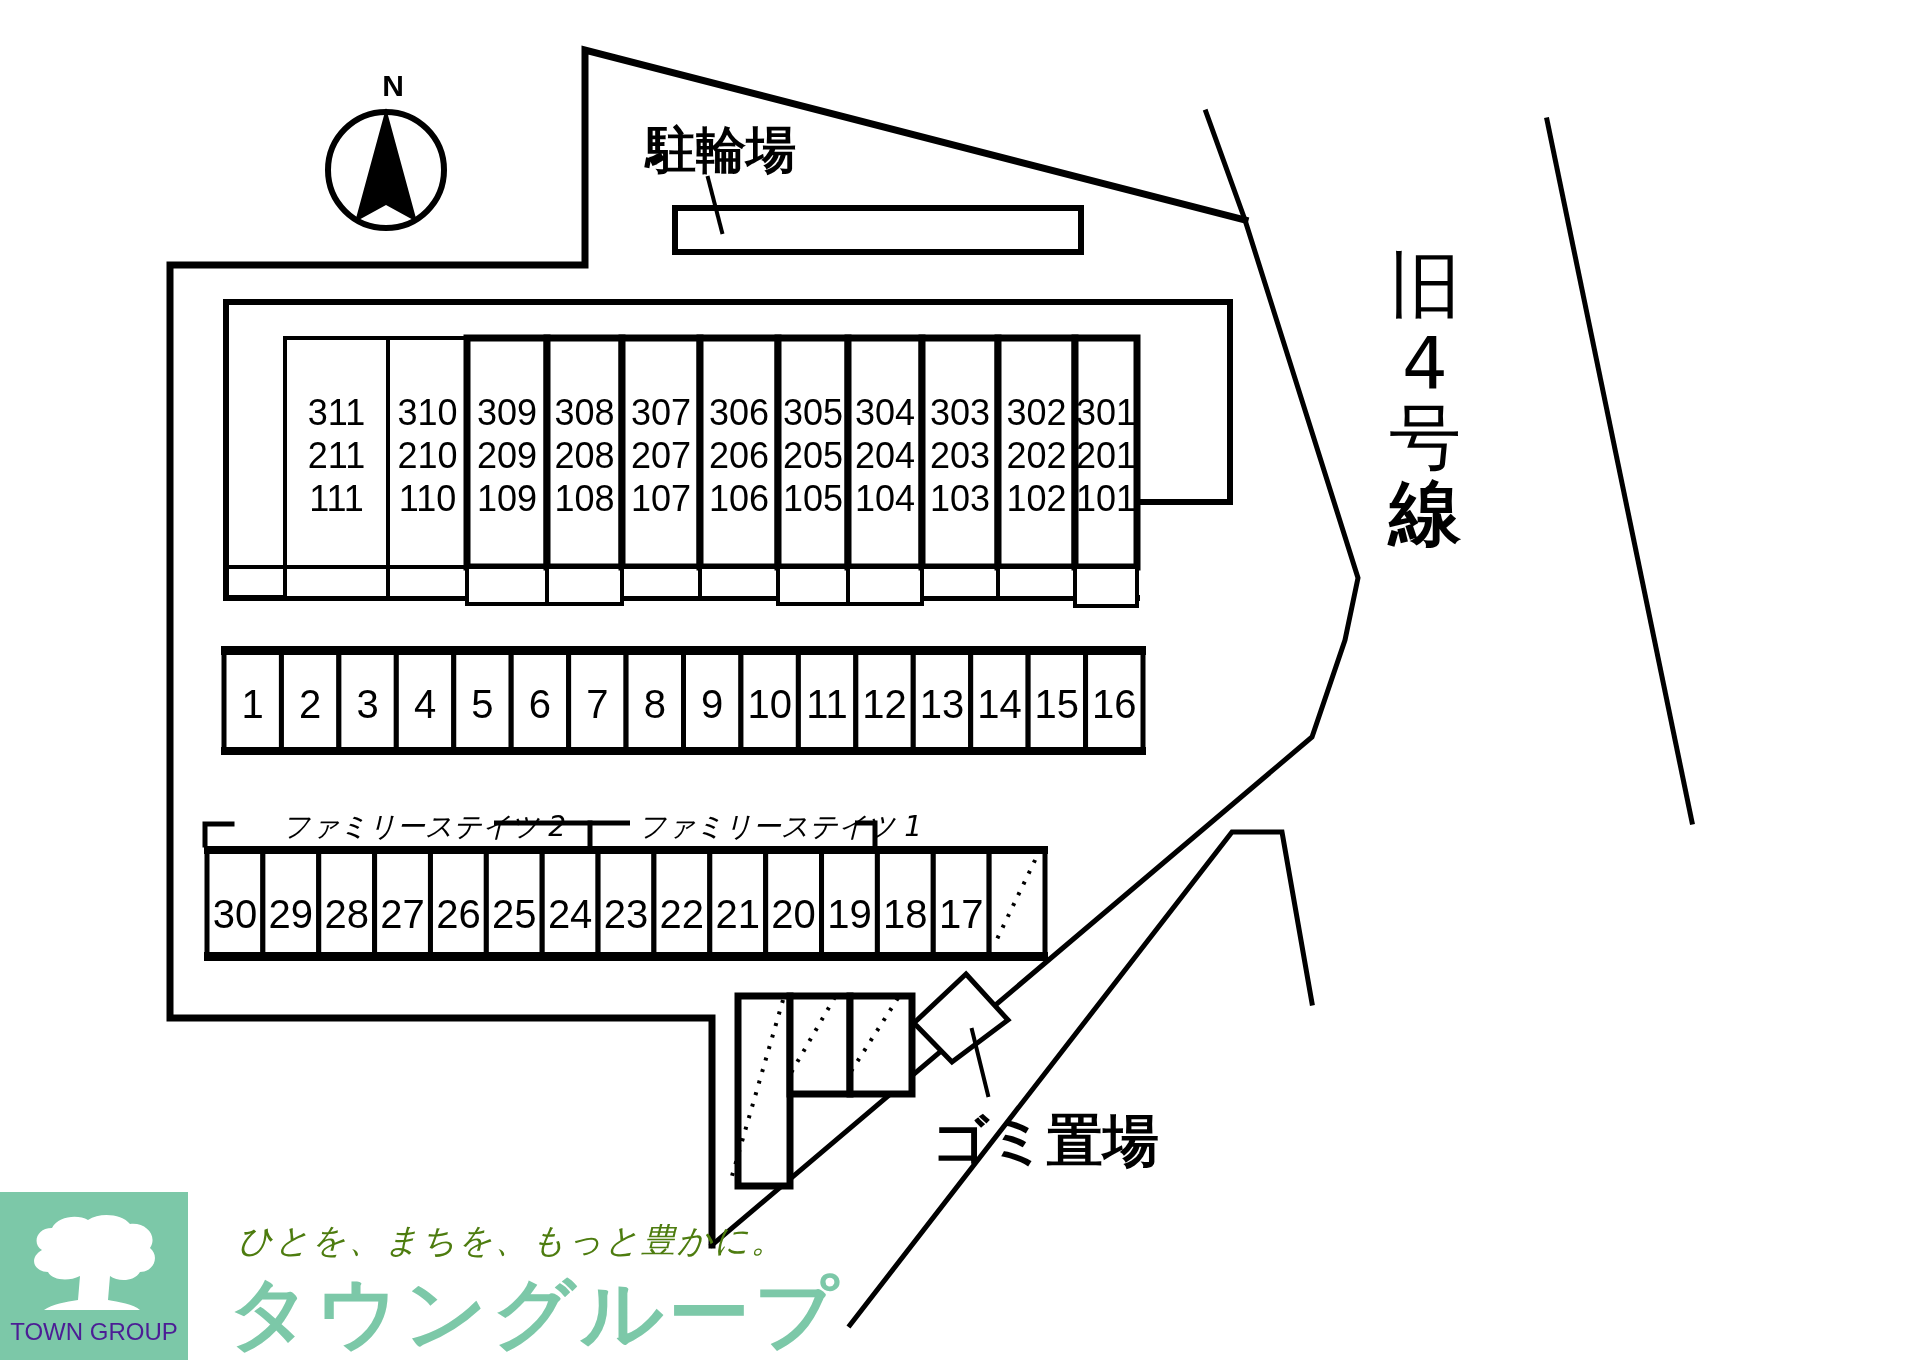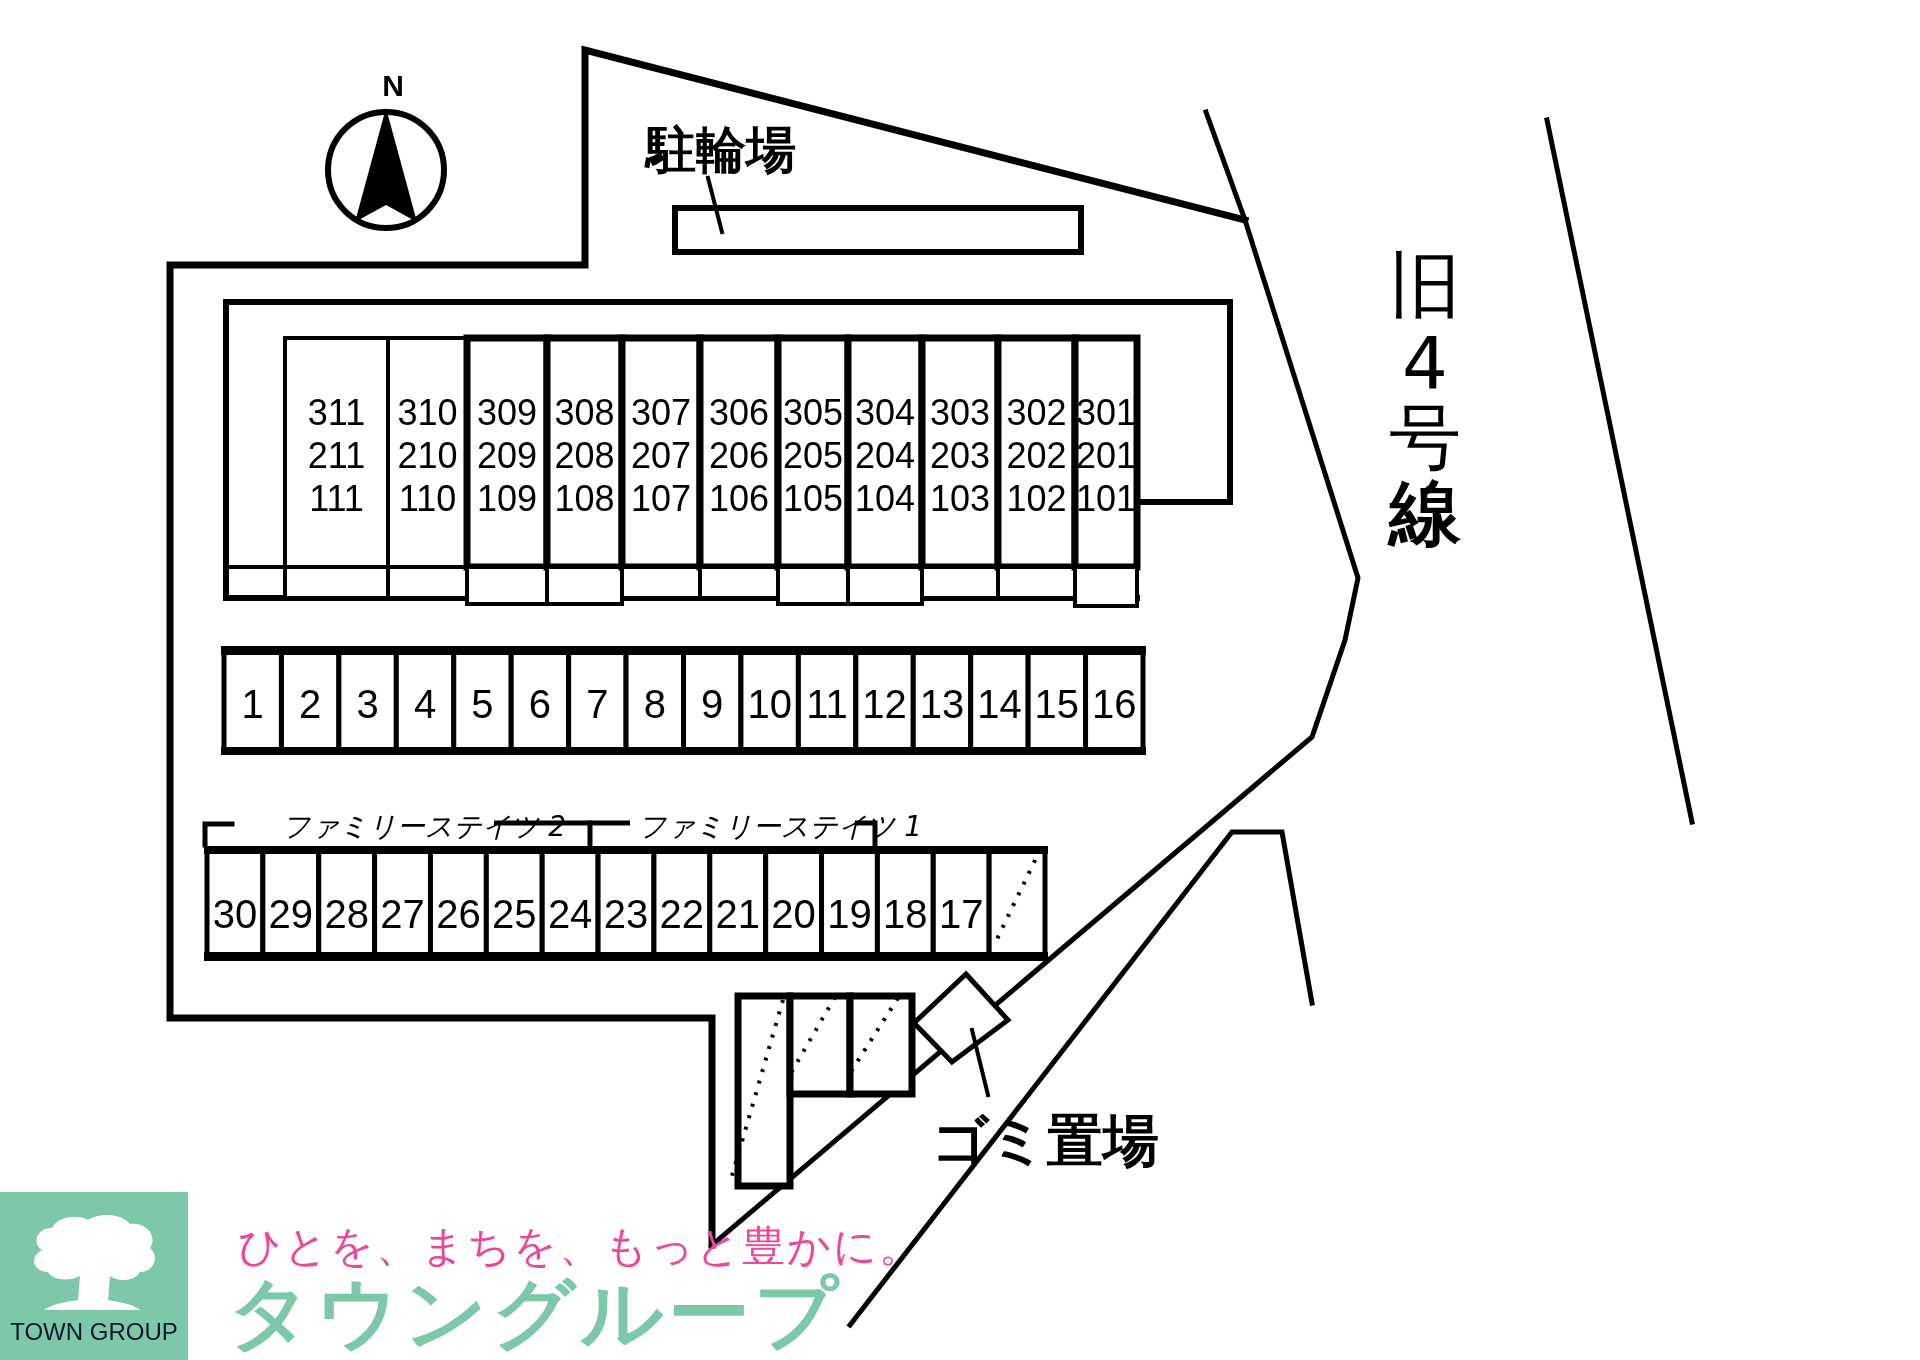--- a/index.html
+++ b/index.html
@@ -5,23 +5,23 @@
   html, body { margin:0; padding:0; background:#ffffff; }
   body { width:1920px; height:1360px; position:relative; overflow:hidden; font-family:"DejaVu Sans", sans-serif; }
   svg#plan { position:absolute; left:0; top:0; width:1920px; height:1360px; }
   .ln { stroke:#000; fill:none; stroke-linecap:square; }
   .box { stroke:#000; fill:#fff; }
   .unit-txt { font-family:"Liberation Sans", sans-serif; font-size:36px; fill:#000; text-anchor:middle; }
   .park-txt { font-family:"Liberation Sans", sans-serif; font-size:40px; fill:#000; text-anchor:middle; }
   .jp { font-family:"DejaVu Sans", sans-serif; fill:#000; }
   .dots { stroke:#000; stroke-width:4; stroke-dasharray:3 9; fill:none; }
   #brand-box { position:absolute; left:0; top:1192px; width:188px; height:168px; background:#7cc8a8; }
-  #brand-en { position:absolute; left:0; width:188px; bottom:14px; text-align:center; color:#0f172a; font-family:"Liberation Sans", sans-serif; font-size:24px; letter-spacing:0px; }
+  #brand-en { position:absolute; left:0; width:188px; bottom:14px; text-align:center; color:#4c1d95; font-family:"Liberation Sans", sans-serif; font-size:24px; letter-spacing:0px; }
   #tree { position:absolute; left:22px; top:18px; width:144px; height:104px; }
-  #tagline { position:absolute; left:238px; top:1218px; color:#ec4899; font-family:"DejaVu Sans", sans-serif; font-size:43px; letter-spacing:2px; white-space:nowrap; }
+  #tagline { position:absolute; left:238px; top:1218px; color:#4d7c0f; font-family:"DejaVu Sans", sans-serif; font-size:34px; letter-spacing:2px; white-space:nowrap;font-style:italic; }
   #brand-jp { position:absolute; left:228px; top:1262px; color:#7cc8a8; font-family:"DejaVu Sans", sans-serif; font-size:78px; font-weight:bold; letter-spacing:4px; white-space:nowrap; transform:scaleX(1.05); transform-origin:left top; }
 </style>
 </head>
 <body>
 
 <svg id="plan" viewBox="0 0 1920 1360" xmlns="http://www.w3.org/2000/svg">
 
   <polyline class="ln" stroke-width="7" points="712,1245 712,1018 170,1018 170,265 585,265 585,50 1245,220"></polyline>
 
   <polyline class="ln" stroke-width="5" points="1206,112 1245,220 1358,578 1345,640 1312,737 712,1245"></polyline>

